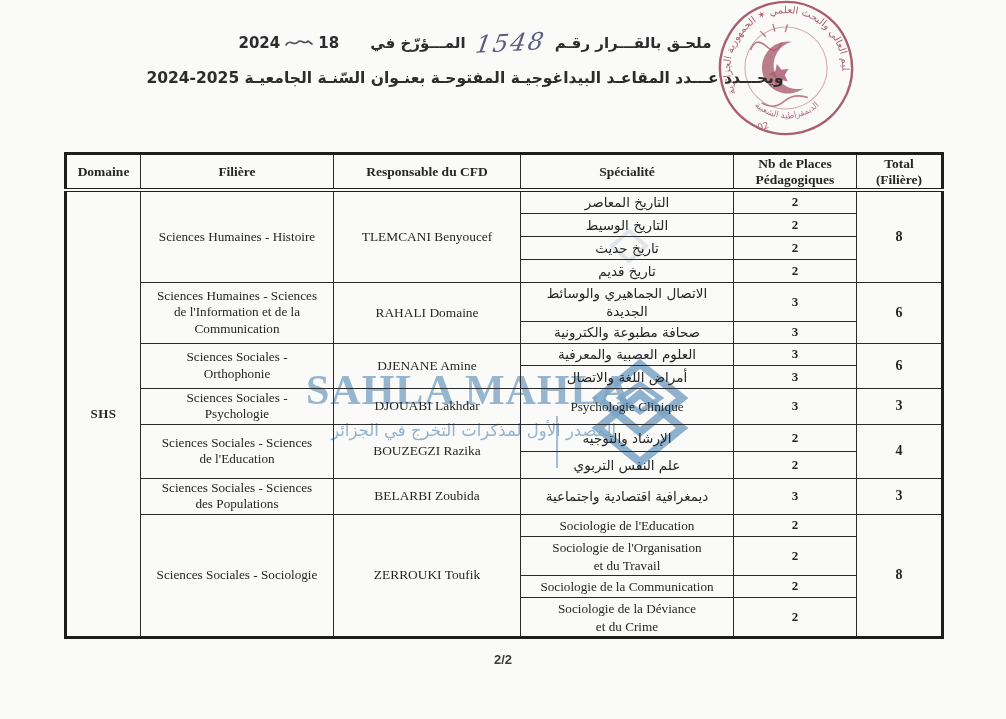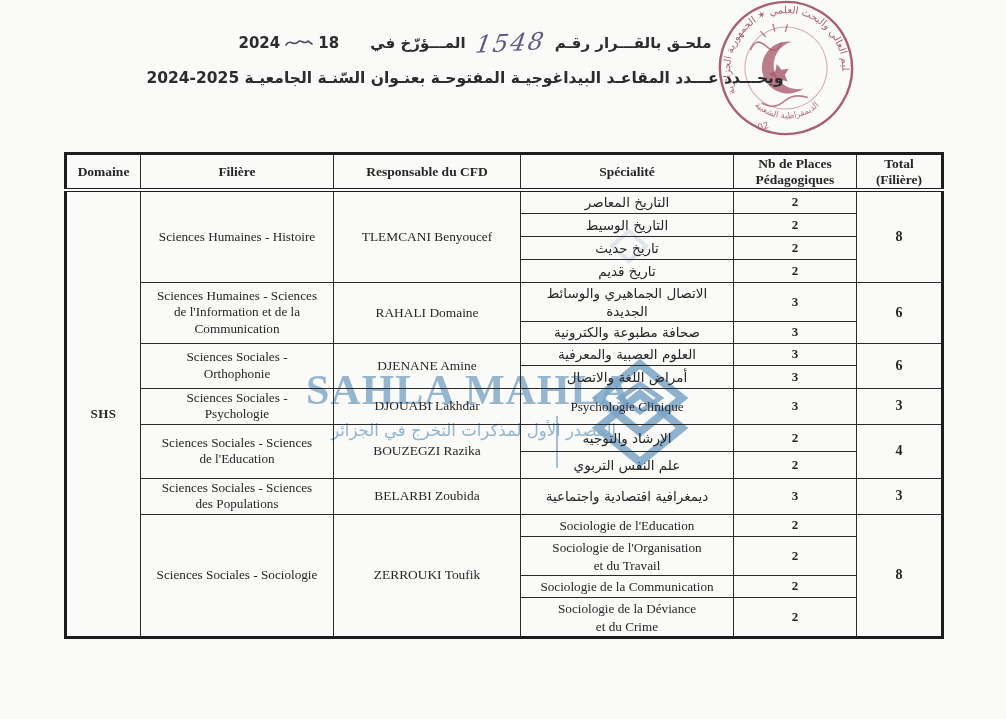--- a/index.html
+++ b/index.html
@@ -231,14 +231,15 @@
       </svg>
     </div>
     <div class="wm-line"></div>
     <div class="wm-ghost">
       <svg width="42" height="36" viewBox="0 0 42 36">
         <path d="M21 3 L38 18 L21 33 L4 18 Z" fill="none" stroke="rgba(140,165,190,.8)" stroke-width="4"></path>
       </svg>
     </div>
   </div>
 
+  <div class="footer">2/2</div>
 
 </div>
 
 </body></html>

